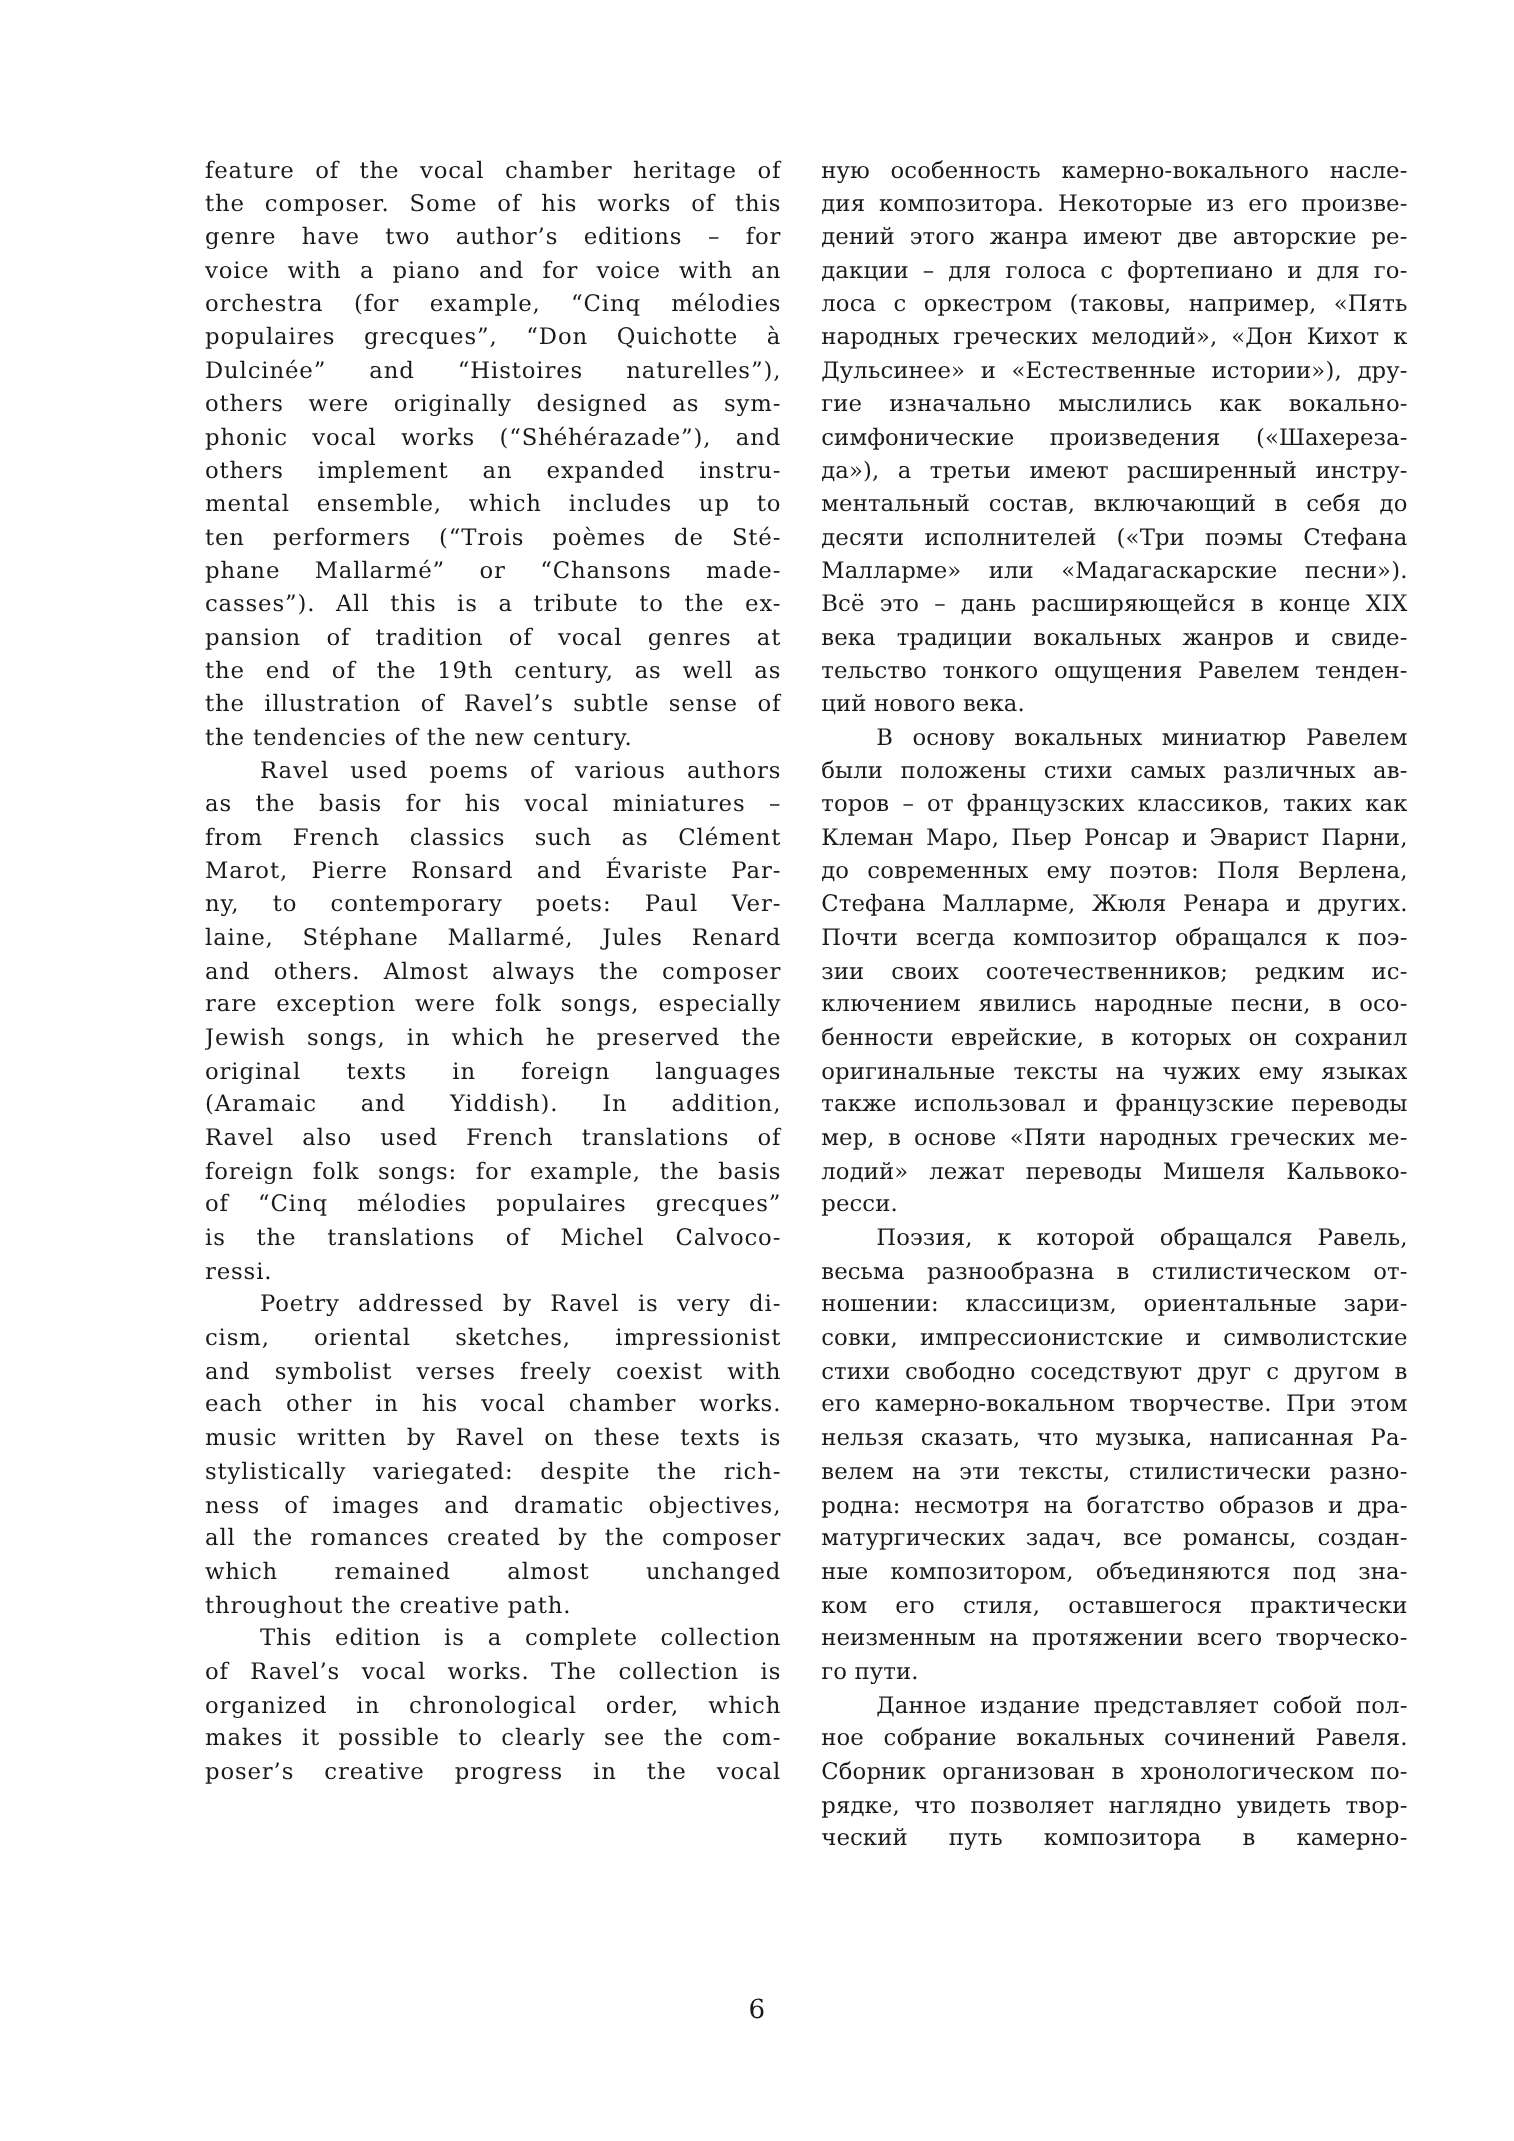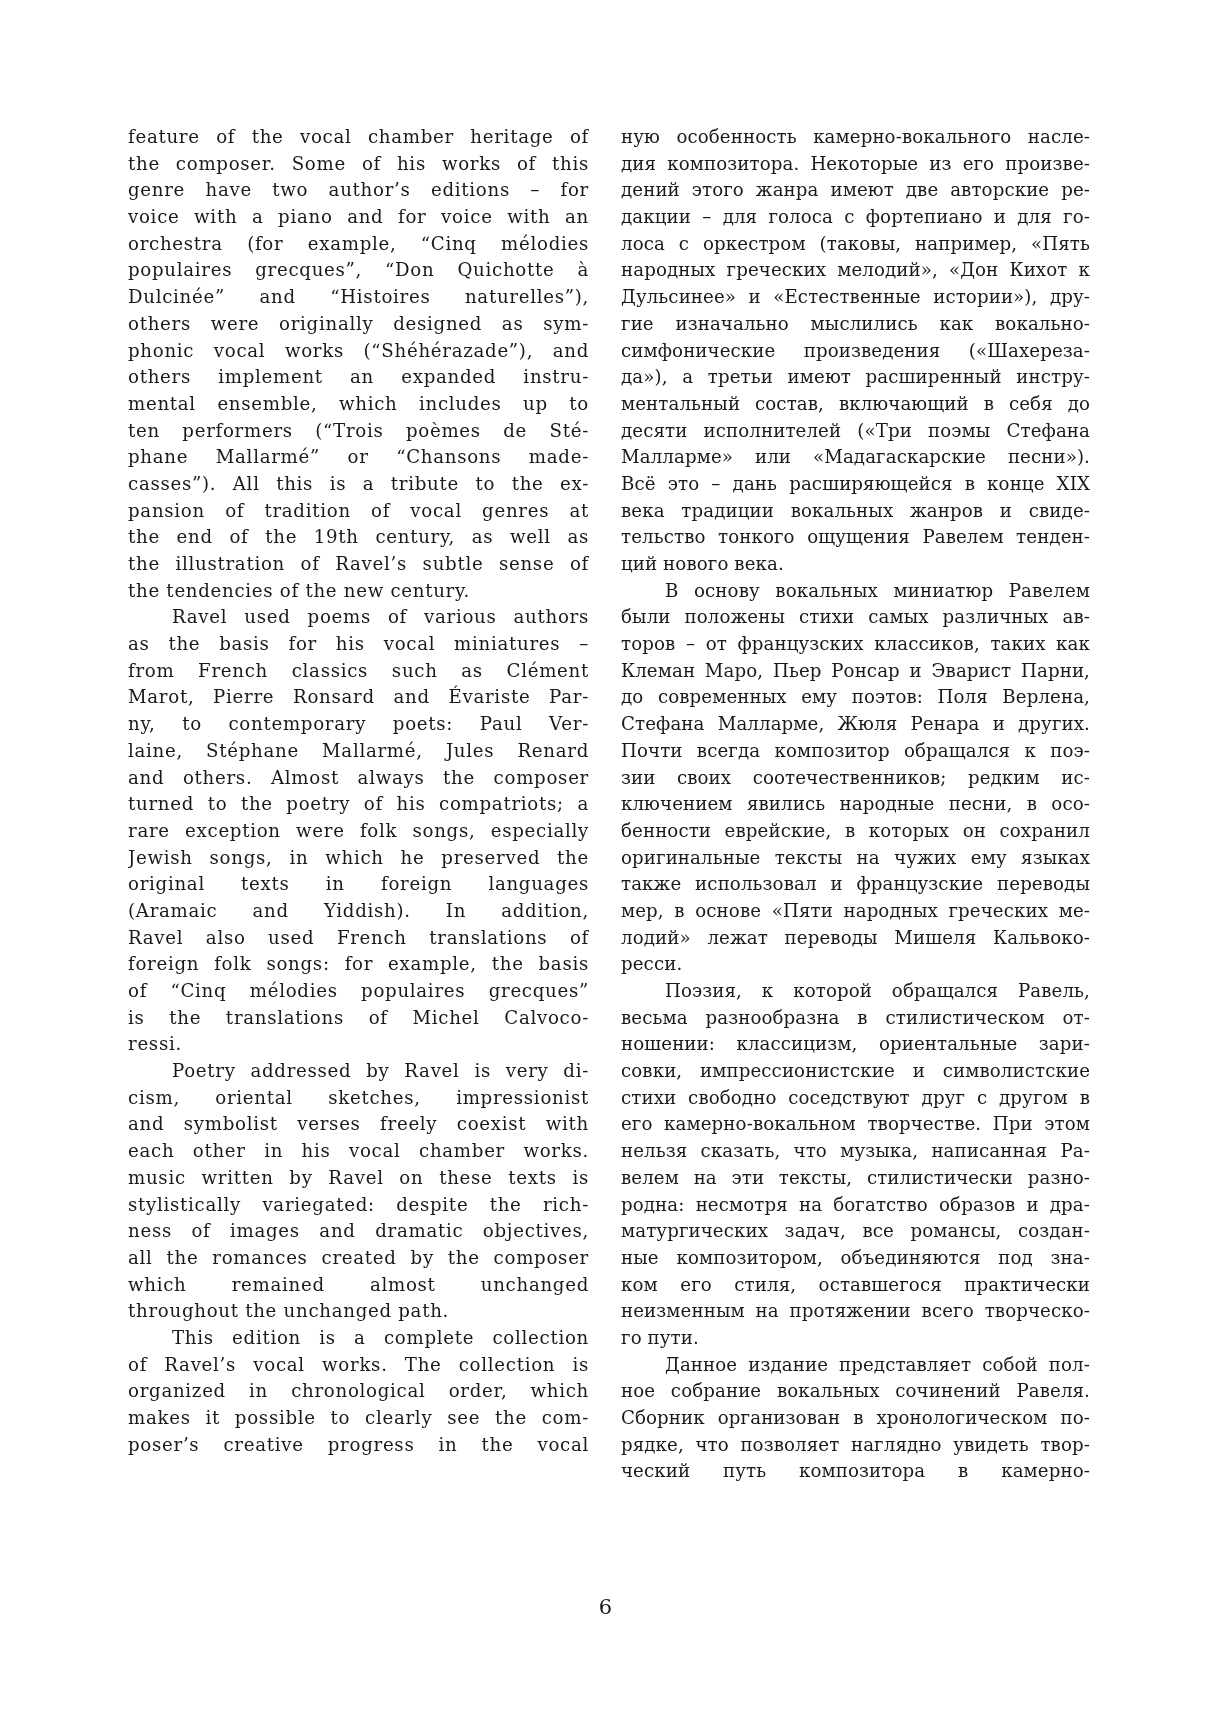--- a/index.html
+++ b/index.html
@@ -1,18 +1,18 @@
 <!DOCTYPE html>
 <html><head>
 <meta charset="utf-8">
 <style>
   html, body { margin: 0; padding: 0; background: #ffffff; }
   body { width: 1211px; height: 1713px; position: relative; overflow: hidden; }
   .page { position: absolute; left: 0; top: 0; width: 1211px; height: 1713px; background: #fff; }
-  .col { position: absolute; top: 124px; }
+  .col { position: absolute; top: 124px; margin-left: 36px; }
   .col-en { left: 128px; width: 461px; }
   .col-ru { left: 621px; width: 469px; }
   .line {
     display: block;
     height: 26.7px;
     line-height: 26.7px;
     font-family: "DejaVu Serif", serif;
     font-size: 18.6px;
     color: #1a1a1a;
     white-space: nowrap;
@@ -53,40 +53,39 @@
       <span class="line">the end of the 19th century, as well as</span>
       <span class="line">the illustration of Ravel’s subtle sense of</span>
       <span class="line last">the tendencies of the new century.</span>
       <span class="line indent">Ravel used poems of various authors</span>
       <span class="line">as the basis for his vocal miniatures –</span>
       <span class="line">from French classics such as Clément</span>
       <span class="line">Marot, Pierre Ronsard and Évariste Par-</span>
       <span class="line">ny, to contemporary poets: Paul Ver-</span>
       <span class="line">laine, Stéphane Mallarmé, Jules Renard</span>
       <span class="line">and others. Almost always the composer</span>
-      <span class="line">turned to the poetry of his compatriots; a</span>
       <span class="line">rare exception were folk songs, especially</span>
       <span class="line">Jewish songs, in which he preserved the</span>
       <span class="line">original texts in foreign languages</span>
       <span class="line">(Aramaic and Yiddish). In addition,</span>
       <span class="line">Ravel also used French translations of</span>
       <span class="line">foreign folk songs: for example, the basis</span>
       <span class="line">of “Cinq mélodies populaires grecques”</span>
       <span class="line">is the translations of Michel Calvoco-</span>
       <span class="line last">ressi.</span>
       <span class="line indent">Poetry addressed by Ravel is very di-</span>
       <span class="line">cism, oriental sketches, impressionist</span>
       <span class="line">and symbolist verses freely coexist with</span>
       <span class="line">each other in his vocal chamber works.</span>
       <span class="line">music written by Ravel on these texts is</span>
       <span class="line">stylistically variegated: despite the rich-</span>
       <span class="line">ness of images and dramatic objectives,</span>
       <span class="line">all the romances created by the composer</span>
       <span class="line">which remained almost unchanged</span>
-      <span class="line last">throughout the unchanged path.</span>
+      <span class="line last">throughout the creative path.</span>
       <span class="line indent">This edition is a complete collection</span>
       <span class="line">of Ravel’s vocal works. The collection is</span>
       <span class="line">organized in chronological order, which</span>
       <span class="line">makes it possible to clearly see the com-</span>
       <span class="line">poser’s creative progress in the vocal</span>
     </div>
   <div class="col col-ru" id="col-ru">
       <span class="line">ную особенность камерно-вокального насле-</span>
       <span class="line">дия композитора. Некоторые из его произве-</span>
       <span class="line">дений этого жанра имеют две авторские ре-</span>

